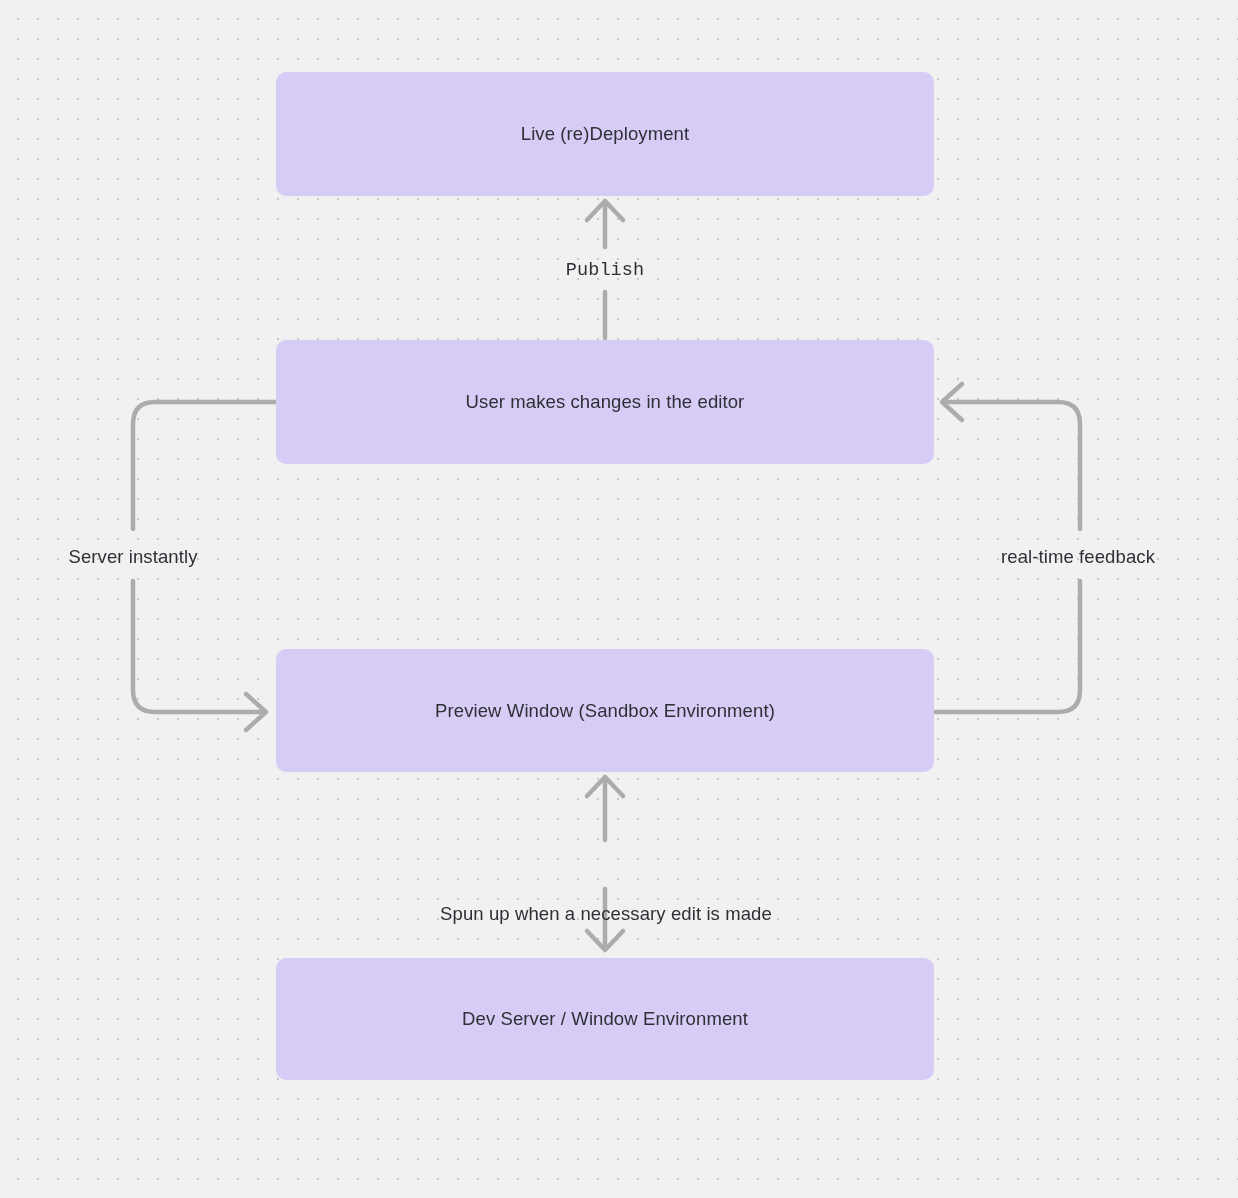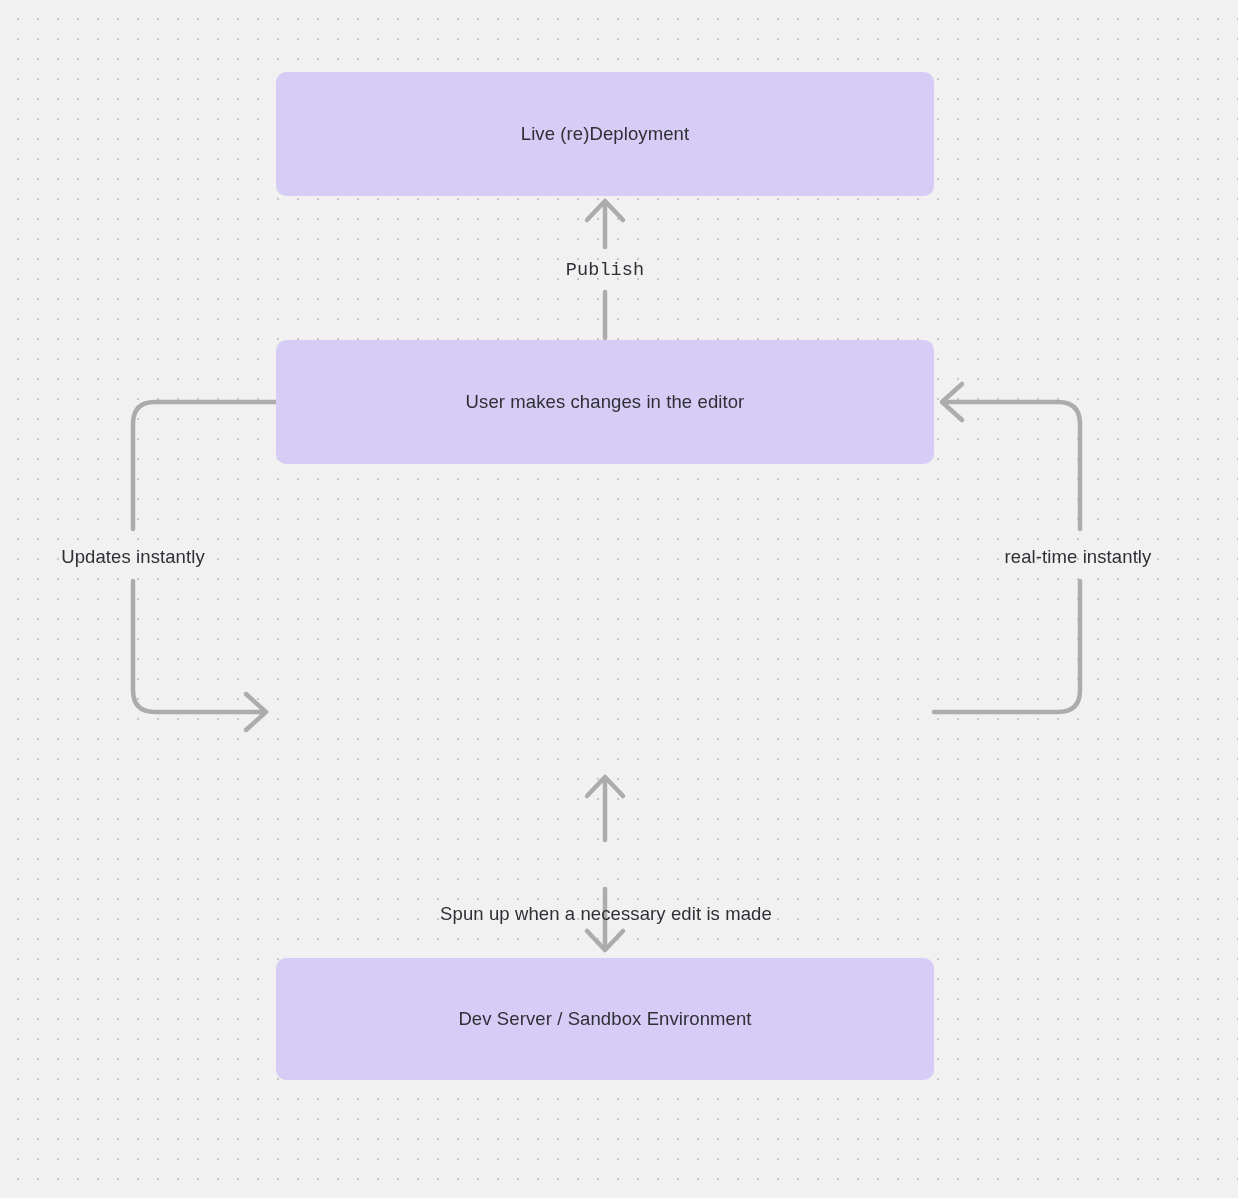--- a/index.html
+++ b/index.html
@@ -88,26 +88,29 @@
   </svg>
 
   <div class="node" style="left:276px; top:340px; height:124px;">
     <span>User makes changes in the editor</span>
   </div>
 
   <div class="node" style="left:276px; top:72px; height:124px;">
     <span>Live (re)Deployment</span>
   </div>
 
+  <div class="node" style="left:276px; top:649px; height:123px;">
+    <span>Preview Window (Sandbox Environment)</span>
+  </div>
 
   <div class="node" style="left:276px; top:958px; height:122px;">
-    <span>Dev Server / Sandbox Environment</span>
+    <span>Dev Server / Window Environment</span>
   </div>
 
   <div class="edge-label" style="left:605px; top:270px;font-family:Liberation Mono, monospace;">Publish</div>
 
-  <div class="edge-label" style="left:133px; top:557px;">Updates instantly</div>
+  <div class="edge-label" style="left:133px; top:557px;">Server instantly</div>
 
-  <div class="edge-label" style="left:1078px; top:557px;">real-time instantly</div>
+  <div class="edge-label" style="left:1078px; top:557px;">real-time feedback</div>
 
   <div class="edge-label" style="left:606px; top:866px;margin-top:48px;">Spun up when a necessary edit is made</div>
 
 </div>
 
 </body></html>

